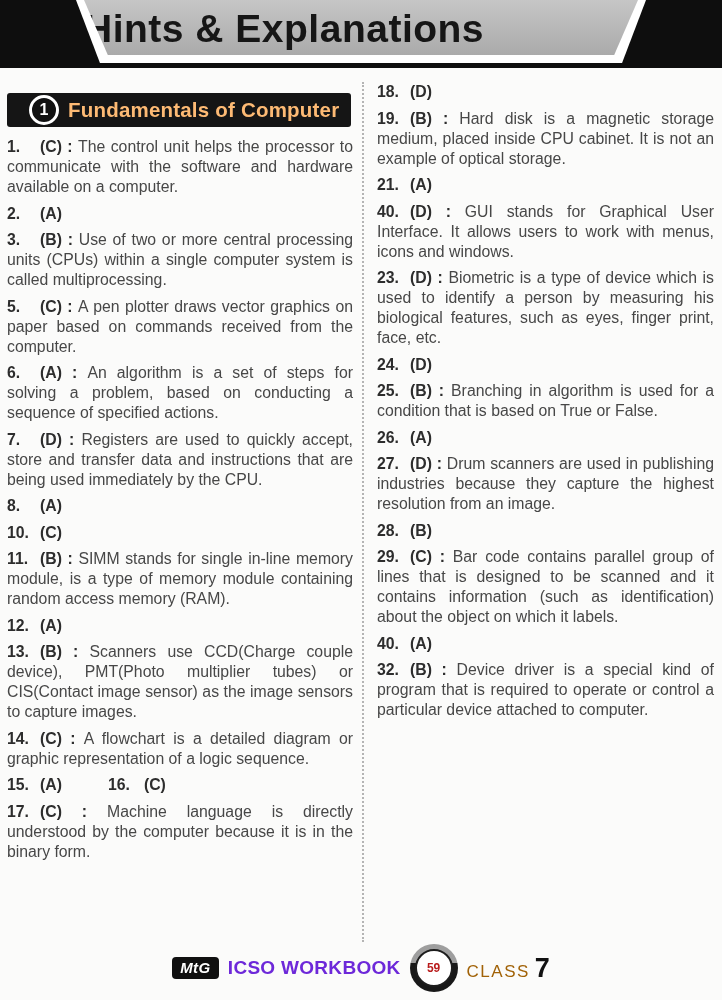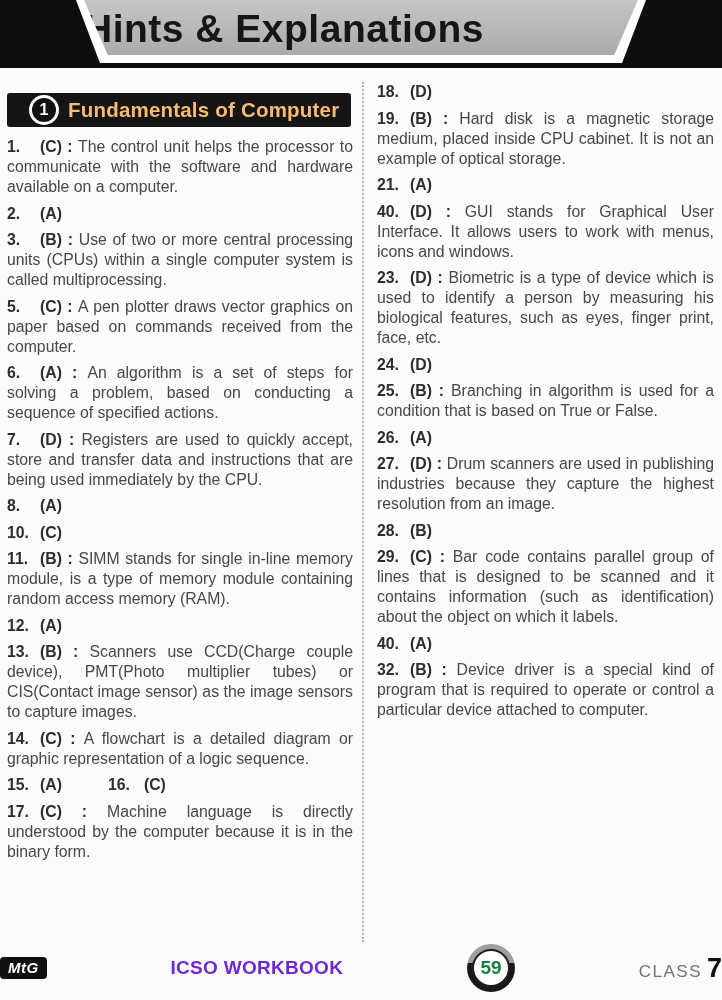--- a/index.html
+++ b/index.html
@@ -71,44 +71,44 @@
     display:inline-block;min-width:33px;
     font-weight:bold;color:#2d2d2d;
   }
   .answer-item .ans{font-weight:bold;color:#2d2d2d;}
   .answer-item .second{margin-left:46px;}
   .answer-item .second .num{min-width:36px;}
 
   
   .footer{
     position:absolute;left:0;bottom:6px;width:722px;height:52px;
-    display:flex;align-items:center;justify-content:space-between;gap:9px;
+    display:flex;align-items:center;justify-content:center;gap:9px;
   }
   .mtg-logo{
     background:#101010;color:#fff;border-radius:4px;
     padding:2px 8px 3px 8px;font-weight:bold;font-style:italic;
     font-size:15px;letter-spacing:0.5px;
   }
   .workbook-title{
     font-weight:bold;font-size:19px;color:#6d28d9;letter-spacing:0.3px;
     font-stretch:condensed;
   }
   .page-badge{
     width:48px;height:48px;border-radius:50%;
     background:linear-gradient(to bottom,#9e9e9e 0 40%,#181818 40% 100%);
     display:flex;align-items:center;justify-content:center;flex:0 0 auto;
   }
   .page-badge-inner{
     width:34px;height:34px;border-radius:50%;
     background:#fff;border:2px solid #1d1d1d;
     display:flex;align-items:center;justify-content:center;
-    font-weight:bold;font-size:19px;color:#15803d;
+    font-weight:bold;font-size:12px;color:#b91c1c;
   }
   .class-group{display:flex;align-items:baseline;gap:5px;}
-  .class-label{font-size:17px;color:#737373;letter-spacing:1.5px;font-stretch:condensed;}
+  .class-label{font-size:17px;color:#a16207;letter-spacing:1.5px;font-stretch:condensed;}
   .class-number{font-size:27px;color:#111;font-weight:600;}
 </style>
 </head>
 <body>
 
 <div class="header-band">
   <div class="trap-outer">
     <div class="trap-inner">
       <div class="page-title">Hints &amp; Explanations</div>
     </div>

